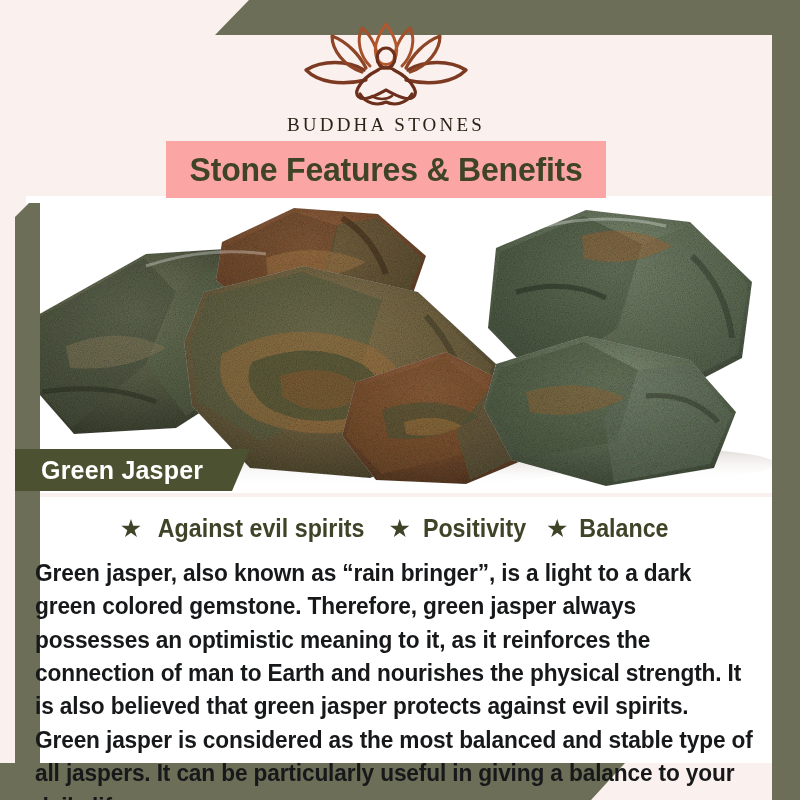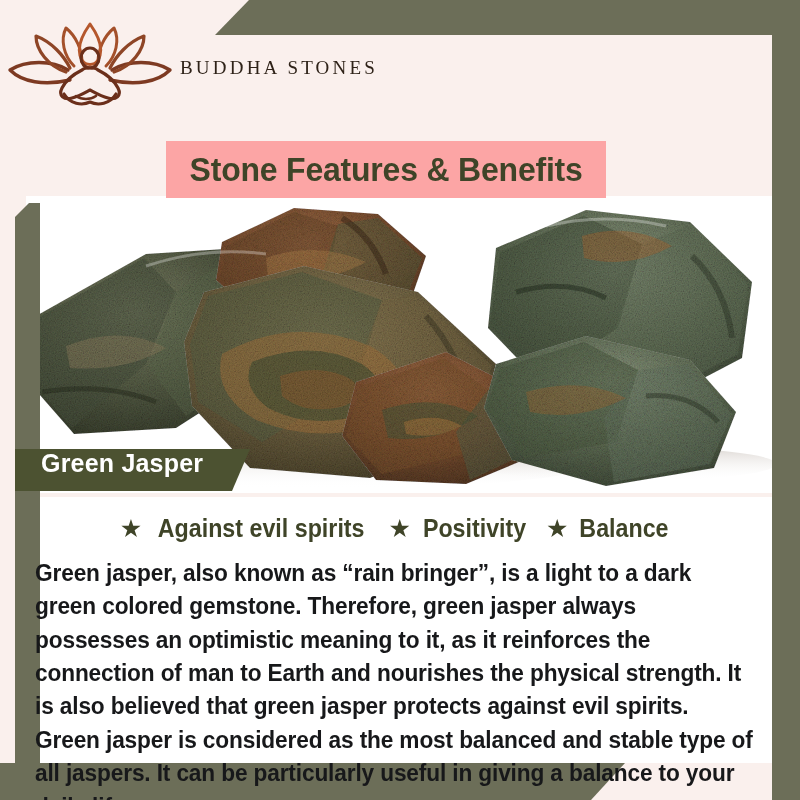--- a/index.html
+++ b/index.html
@@ -37,21 +37,21 @@
 
   
   .card{
     position:absolute; left:0; top:0; width:772px; height:763px;
     background:#faf0ed; z-index:1;
   }
 
   
   .logo-wrap{
     position:absolute; left:0; top:22px; width:772px;
-    display:flex; align-items:center;
+    display:flex; flex-direction:column; align-items:center;
     z-index:6;
   }
   .logo-mark{ width:180px; height:85px; display:block; }
   .logo-word{
     margin-top:7px;
     font-family:"Liberation Serif", serif;
     font-size:19px; letter-spacing:3.2px;
     color:#2e2218; font-weight:400;
   }
 
@@ -74,21 +74,21 @@
     position:absolute; left:26px; top:196px; width:746px; height:297px;
     overflow:hidden; background:#ffffff; z-index:3;
   }
   .photo svg{ display:block; width:100%; height:100%; }
 
   
   .stone-banner{
     position:absolute; left:15px; top:449px; width:235px; height:42px;
     background:#4c5231;
     clip-path:polygon(0 0, 100% 0, calc(100% - 18px) 100%, 0 100%);
-    display:flex; 
+    display:flex; align-items:center;
     z-index:7;
   }
   .stone-banner span{
     margin-left:26px; color:#ffffff; font-size:25px; font-weight:bold;
     letter-spacing:0.2px;
   }
 
   
   .content{
     position:absolute; left:40px; top:497px; right:28px; bottom:37px;

